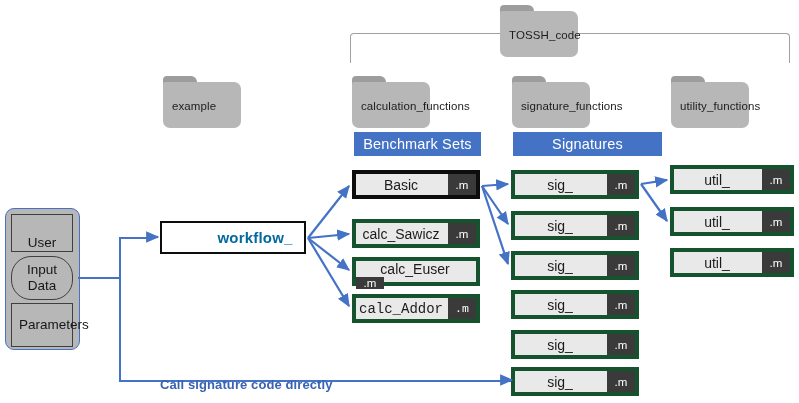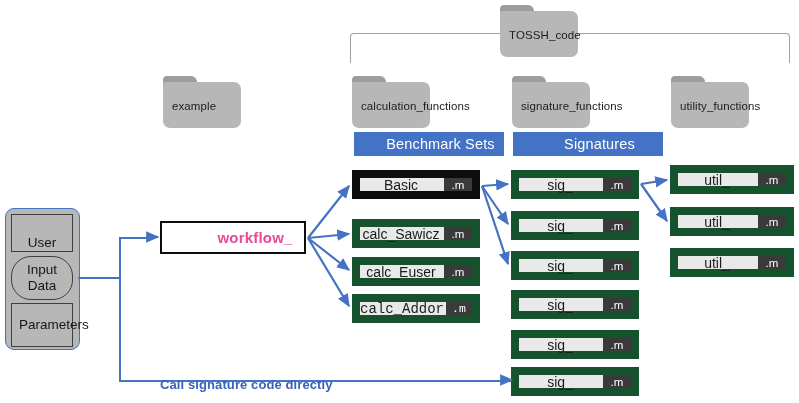--- a/index.html
+++ b/index.html
@@ -16,41 +16,41 @@
   .folder .flabel{position:absolute;left:9px;top:24px;white-space:nowrap;
       font-size:11.5px;color:#1c1c1c;letter-spacing:.1px;z-index:5;}
 
   
   .bracket{position:absolute;box-sizing:border-box;
       border:1.3px solid #a0a0a0;border-bottom:none;border-radius:4px 4px 0 0;}
 
   
   .hdr{position:absolute;height:24px;background:#4472c4;color:#ffffff;
       display:flex;align-items:center;justify-content:center;
-      font-size:14.5px;letter-spacing:.15px;padding-left:23px;}
+      font-size:14.5px;letter-spacing:.15px;}
 
   
   .file{position:absolute;height:29px;box-sizing:border-box;
-      border:8px solid #14532d;background:#e9e9e9;display:flex;align-items:stretch;}
+      border:4px solid #14532d;background:#e9e9e9;display:flex;align-items:stretch;}
   .file .nm{flex:1;display:flex;align-items:center;justify-content:center;
       font-size:14px;color:#1b1b1b;padding-right:2px;}
   .file .ext{width:28px;background:#3a3a3a;color:#ffffff;font-size:11.5px;
       display:flex;align-items:center;justify-content:center;}
 
   
   .userbox{position:absolute;box-sizing:border-box;border:1.6px solid #4472c4;
       background:#b7b7b7;border-radius:9px;}
   .ubcell{position:absolute;box-sizing:border-box;border:1.6px solid #3f3f3f;
       background:#b7b7b7;display:flex;align-items:center;justify-content:center;
       text-align:center;font-size:13.5px;color:#161616;line-height:16px;}
 
   
   .workflow{position:absolute;box-sizing:border-box;border:2.2px solid #0d0d0d;
       background:#ffffff;display:flex;align-items:center;justify-content:center;
-      font-size:15px;font-weight:bold;color:#ec4899;letter-spacing:.2px;padding-left:44px;}
+      font-size:15px;font-weight:bold;color:#0369a1;letter-spacing:.2px;padding-left:44px;}
 
   
   .bl{position:absolute;background:#4472c4;}
   .bl.h{height:2.4px;}
   .bl.v{width:2.4px;}
 
   .notelabel{position:absolute;color:#3a62b5;font-weight:bold;font-size:13px;
       white-space:nowrap;letter-spacing:.1px;}
 
   svg.arrows{position:absolute;left:0;top:0;width:799px;height:403px;
@@ -89,21 +89,21 @@
 
   <div class="folder" style="left:671px;top:76px;">
     <div class="tab"></div>
     <div class="body"></div>
     <div class="flabel">utility_functions</div>
   </div>
 
   <div class="hdr" style="left:354px;top:132px;width:127px;">
     <span>Benchmark Sets</span>
   </div>
-  <div class="hdr" style="left:513px;top:132px;width:127px;">
+  <div class="hdr" style="left:513px;top:132px;width:149px;">
     <span>Signatures</span>
   </div>
 
   <div class="userbox" style="left:5px;top:208px;width:75px;height:142px;"></div>
   <div class="ubcell" style="left:11px;top:214px;width:62px;height:38px;align-items:flex-end;">
     <span>User</span>
   </div>
   <div class="ubcell" style="left:11px;top:256px;width:62px;height:44px;border-radius:20px;">
     <span style="width:44px;display:inline-block;">Input Data</span>
   </div>
@@ -123,21 +123,21 @@
   </div>
 
   <div class="file" style="left:352px;top:170px;width:128px;border-color:#0d0d0d;">
     <div class="nm">Basic</div>
     <div class="ext">.m</div>
   </div>
   <div class="file" style="left:352px;top:219px;width:128px;">
     <div class="nm">calc_Sawicz</div>
     <div class="ext">.m</div>
   </div>
-  <div class="file" style="left:352px;top:257px;width:128px;">
+  <div class="file" style="left:352px;top:257px;width:128px;flex-direction:column;">
     <div class="nm">calc_Euser</div>
     <div class="ext">.m</div>
   </div>
   <div class="file" style="left:352px;top:294px;width:128px;font-family:Liberation Mono, monospace;">
     <div class="nm">calc_Addor</div>
     <div class="ext">.m</div>
   </div>
 
   <div class="file" style="left:511px;top:170px;width:128px;">
     <div class="nm">sig_</div>

